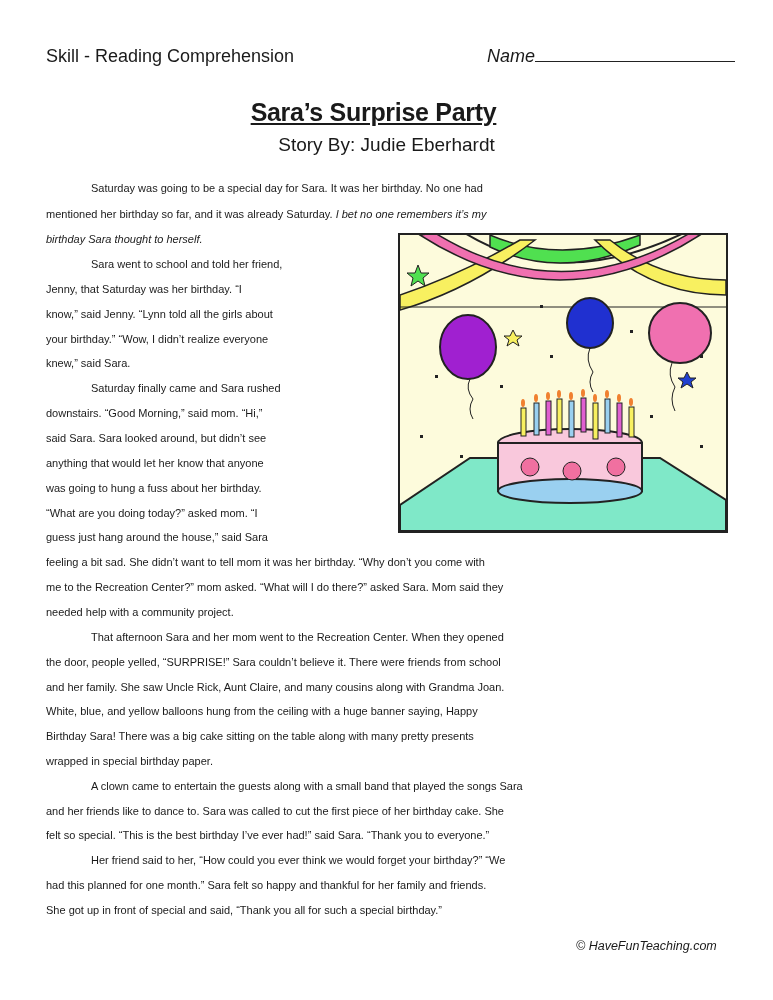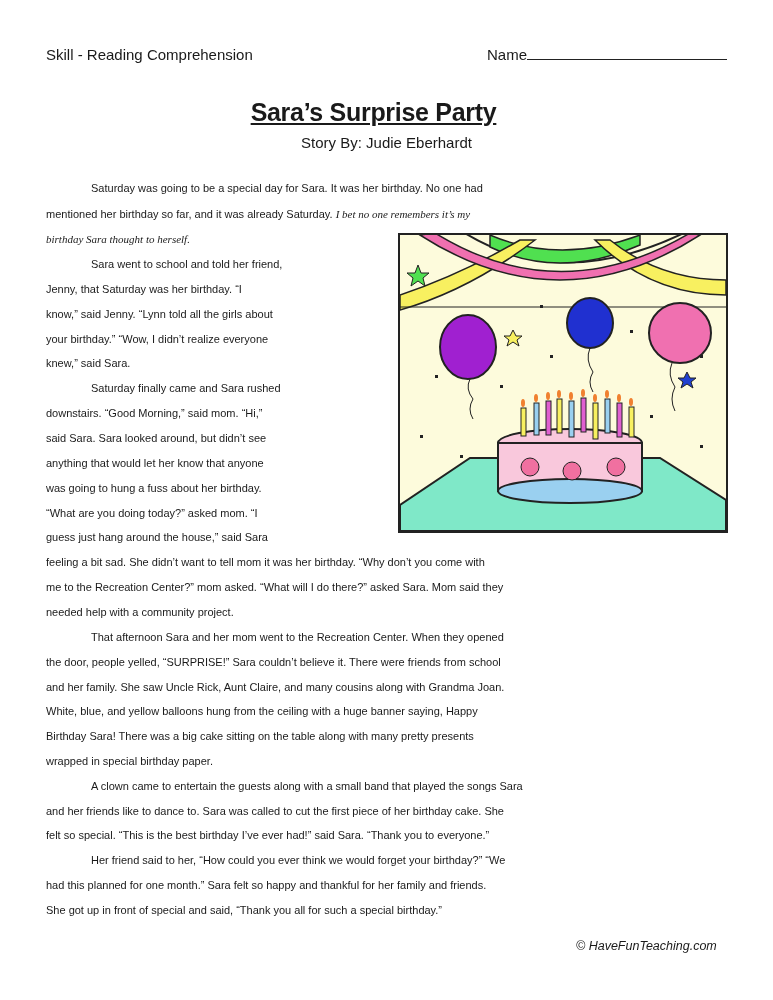--- a/index.html
+++ b/index.html
@@ -1,25 +1,25 @@
 <!DOCTYPE html>
 <html><head>
 <meta charset="utf-8">
 <style>
   html,body{margin:0;padding:0;background:#fff;}
   body{width:773px;height:1000px;position:relative;overflow:hidden;font-family:"Liberation Sans","DejaVu Sans",sans-serif;color:#1a1a1a;}
-  .hdr{position:absolute;top:46px;font-size:15px;}
+  .hdr{position:absolute;top:46px;font-size:18px;}
   #skill{left:46px;}
-  #name{left:487px;}
+  #name{left:487px;font-style:italic;}
   #name .line{display:inline-block;width:200px;border-bottom:1px solid #222;height:11px;vertical-align:baseline;}
   #title{position:absolute;top:98px;left:0;width:747px;text-align:center;font-size:25px;font-weight:bold;text-decoration:underline;letter-spacing:-0.3px;}
-  #byline{position:absolute;top:134px;left:0;width:773px;text-align:center;font-size:15px;}
+  #byline{position:absolute;top:134px;left:0;width:773px;text-align:center;font-size:19px;}
   .ln{position:absolute;left:46px;font-size:11px;white-space:nowrap;line-height:20px;}
   .ind{left:91px;}
-  .it{font-style:italic;font-family:Liberation Serif, serif;}
+  .it{font-style:italic;}
   #pic{position:absolute;left:398px;top:233px;width:330px;height:300px;border:2px solid #222;box-sizing:border-box;background:#fdfbdc;overflow:hidden;}
   #footer{position:absolute;top:939px;left:576px;font-size:12.5px;font-style:italic;}
 </style>
 </head>
 <body>
 
 <div id="skill" class="hdr">Skill - Reading Comprehension</div>
 <div id="name" class="hdr"><span>Name</span><span class="line"></span></div>
 
 <div id="title">Sara’s Surprise Party</div>

